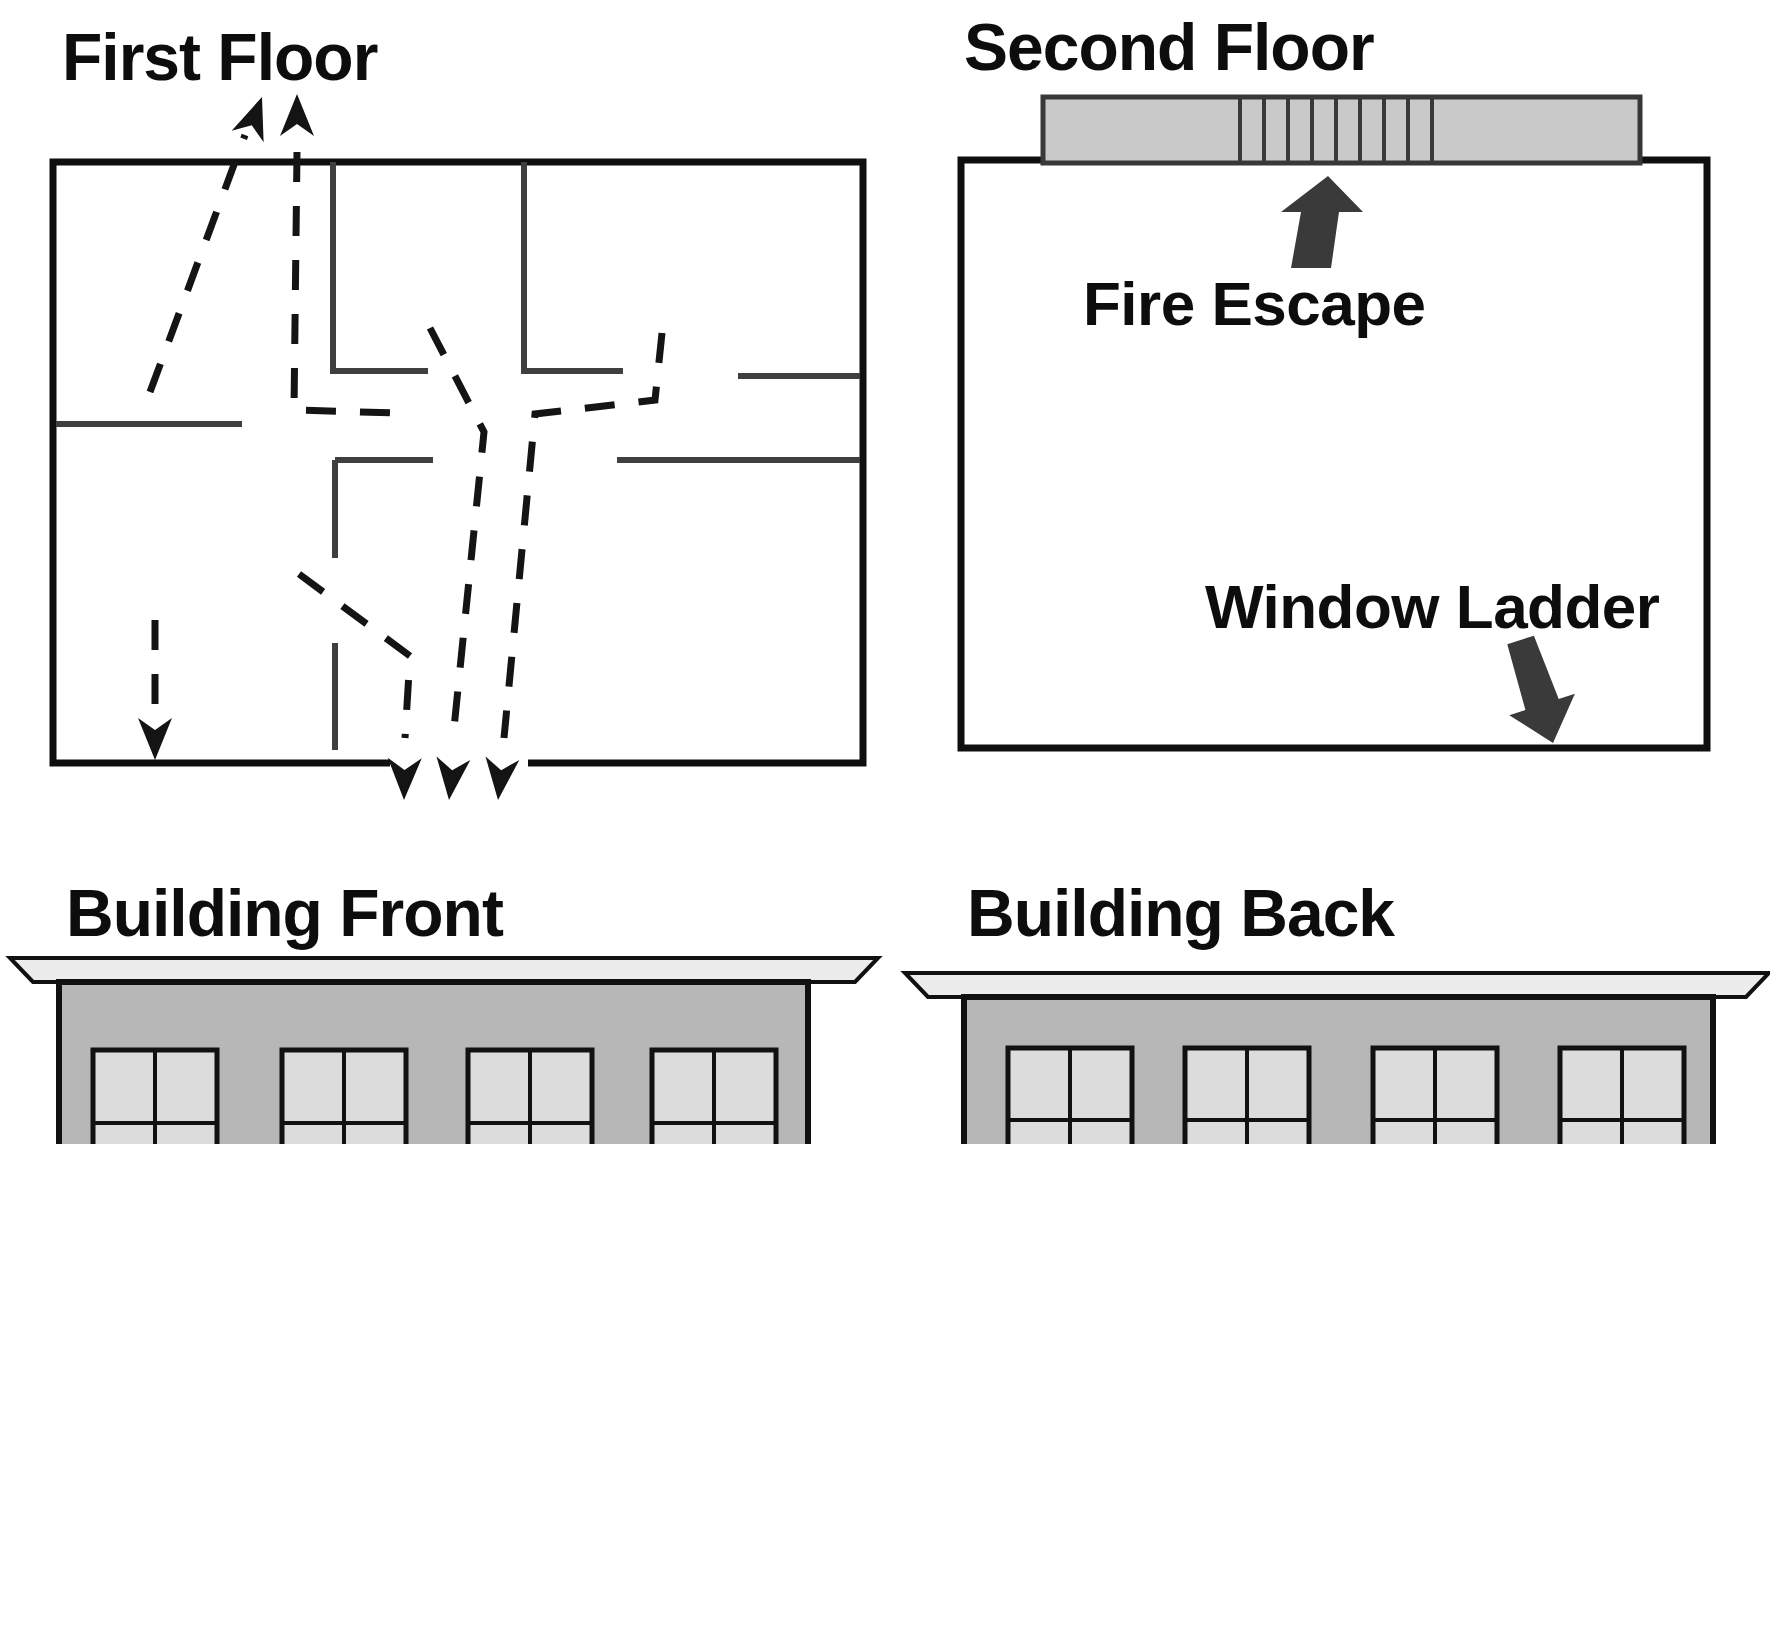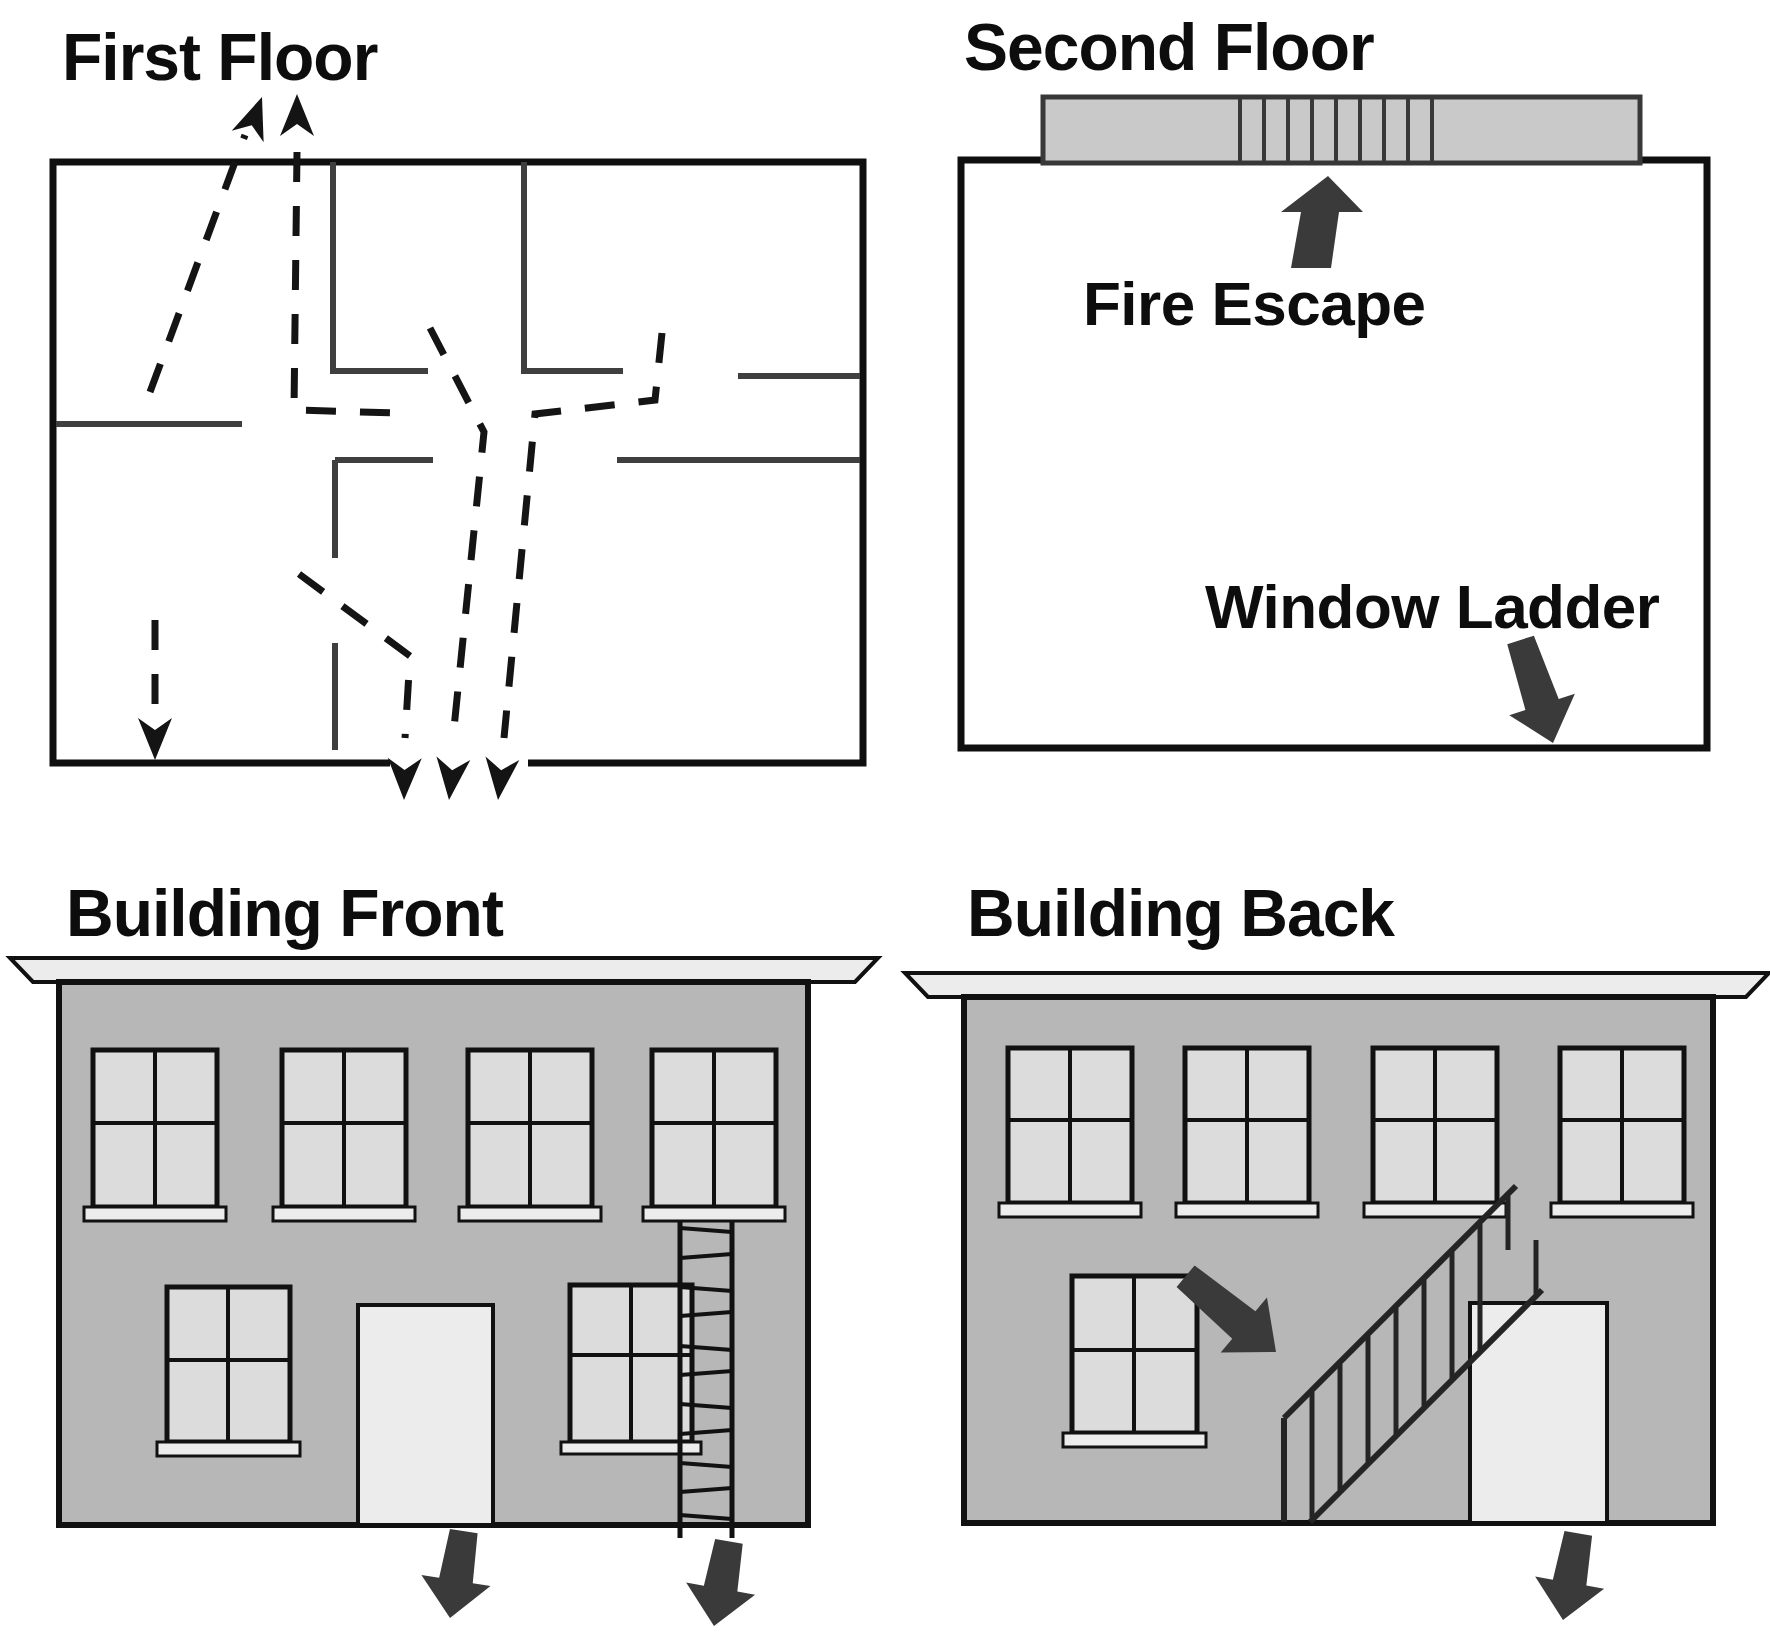--- a/index.html
+++ b/index.html
@@ -1,16 +1,16 @@
 <!DOCTYPE html>
 <html><head>
 <meta charset="utf-8">
 <style>
   html,body{margin:0;padding:0;background:#ffffff;}
-  .stage{position:relative;width:1770px;height:1632px;background:#fff;overflow:hidden;
+  .stage{position:relative;width:1770px;height:1144px;background:#fff;overflow:hidden;
          font-family:"Liberation Sans", sans-serif;}
   svg{display:block;}
   text.title{font-size:66px;font-weight:bold;letter-spacing:-1px;fill:#0d0d0d;}
   text.label{font-size:62px;font-weight:bold;letter-spacing:-0.5px;fill:#0d0d0d;}
   .wall{stroke:#3f3f3f;stroke-width:6;fill:none;}
   .outer{stroke:#0f0f0f;stroke-width:7;fill:none;}
   .route{stroke:#141414;stroke-width:7;fill:none;stroke-dasharray:30 24;}
   .head{fill:#141414;stroke:none;}
   .bigarrow{fill:#3a3a3a;stroke:none;}
   .frame{fill:#dcdcdc;stroke:#111;stroke-width:5;}

